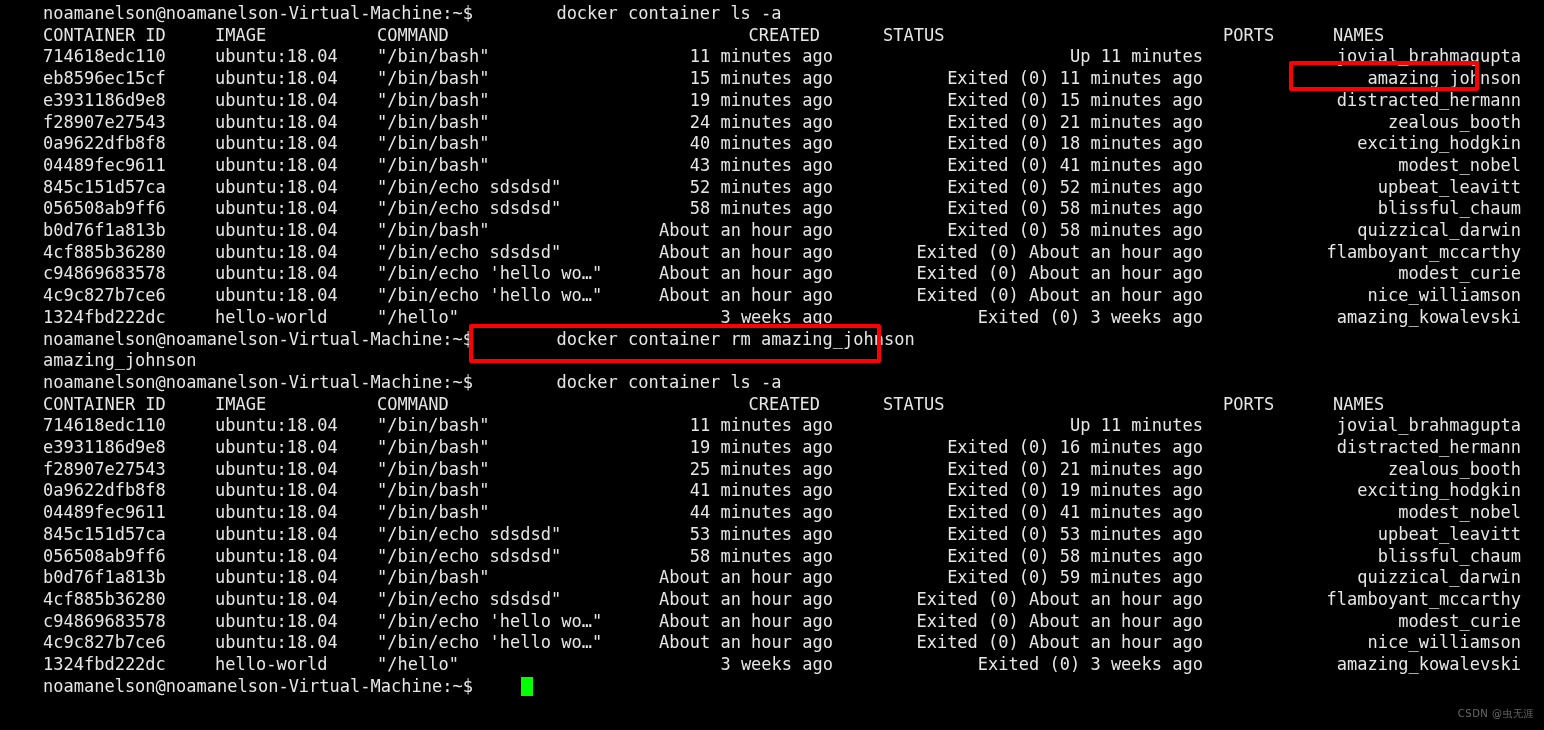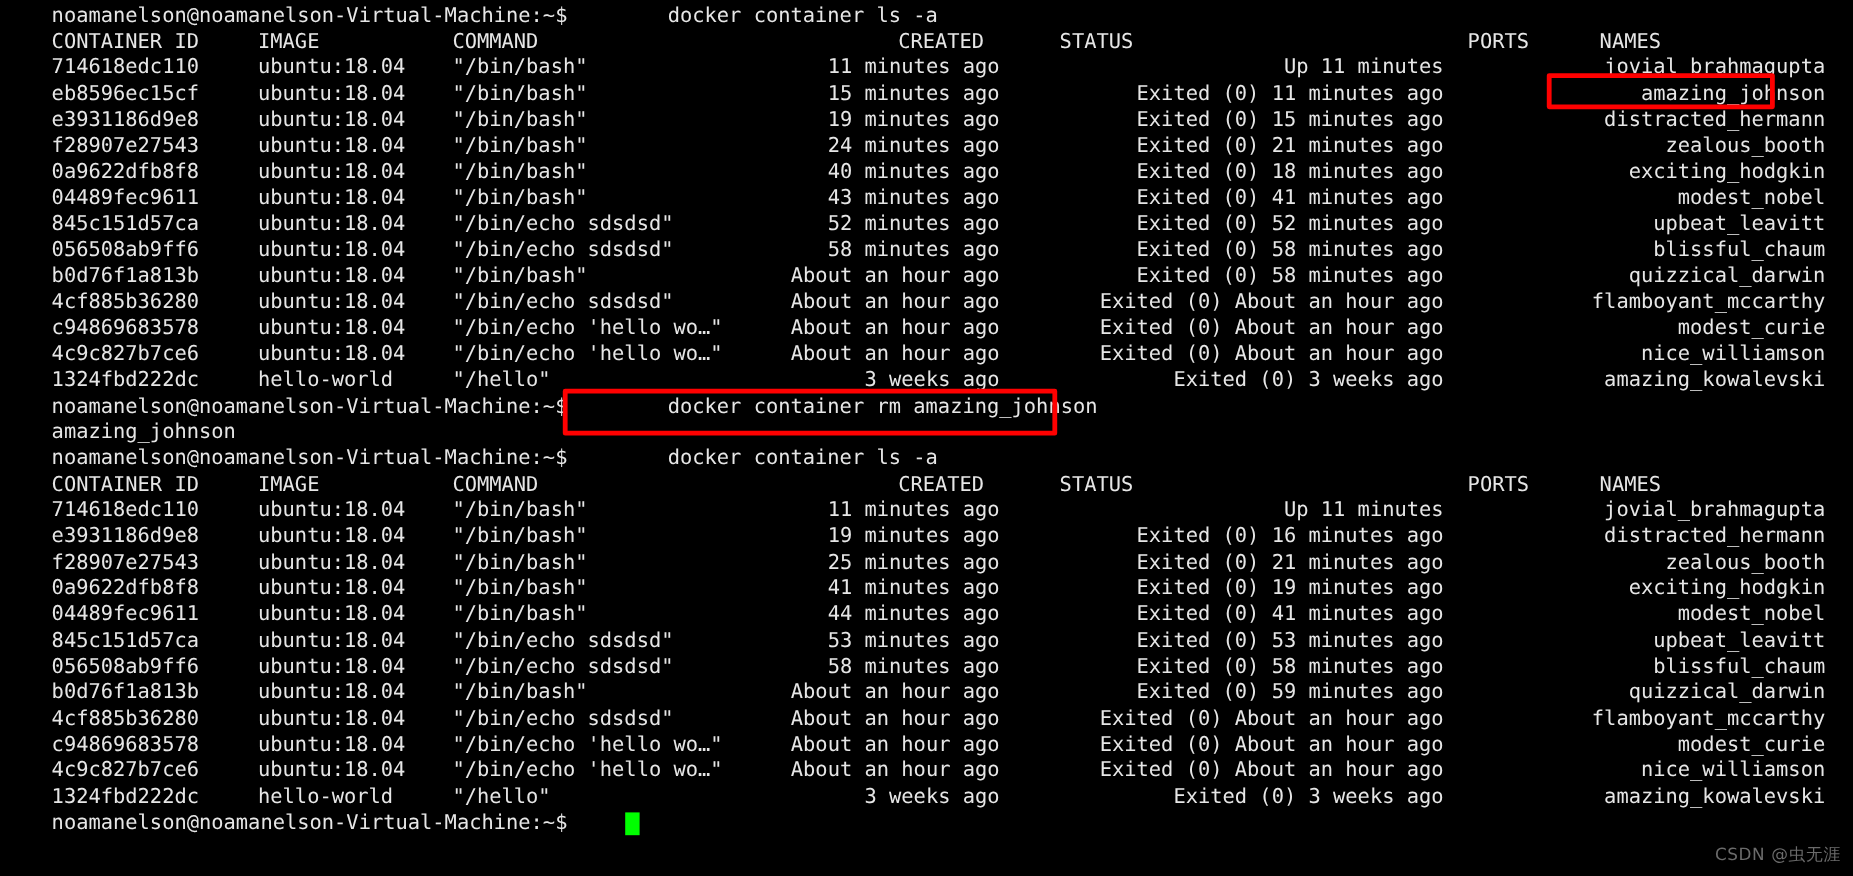--- a/index.html
+++ b/index.html
@@ -45,21 +45,21 @@
     position: absolute;
     background: #00ff00;
     width: 12px;
     height: 19px;
   }
   .watermark {
     position: absolute;
     right: 10px;
     bottom: 5px;
     font-family: "DejaVu Sans", sans-serif;
-    font-size: 14px;
+    font-size: 10px;
     color: #6b6b6b;
     letter-spacing: 0.5px;
   }
 </style>
 </head>
 <body>
 
 <div id="terminal"><div class="line" style="top: 3px;"><span class="cell" style="left: 0px;">noamanelson@noamanelson-Virtual-Machine:~$ </span><span class="cell" style="left: 513.4px;">docker container ls -a</span></div><div class="line" style="top: 24.7px;"><span class="cell" style="left: 0px;">CONTAINER ID</span><span class="cell" style="left: 172px;">IMAGE</span><span class="cell" style="left: 334px;">COMMAND</span><span class="cell" style="left: 705.44px;">CREATED</span><span class="cell" style="left: 840px;">STATUS</span><span class="cell" style="left: 1180px;">PORTS</span><span class="cell" style="left: 1290px;">NAMES</span></div><div class="line" style="top: 46.4px;"><span class="cell" style="left: 0px;">714618edc110</span><span class="cell" style="left: 172px;">ubuntu:18.04</span><span class="cell" style="left: 334px;">"/bin/bash"</span><span class="cell r" style="right: 754px;">11 minutes ago</span><span class="cell r" style="right: 384px;">Up 11 minutes</span><span class="cell r" style="right: 66px;">jovial_brahmagupta</span></div><div class="line" style="top: 68.1px;"><span class="cell" style="left: 0px;">eb8596ec15cf</span><span class="cell" style="left: 172px;">ubuntu:18.04</span><span class="cell" style="left: 334px;">"/bin/bash"</span><span class="cell r" style="right: 754px;">15 minutes ago</span><span class="cell r" style="right: 384px;">Exited (0) 11 minutes ago</span><span class="cell r" style="right: 66px;">amazing_johnson</span></div><div class="line" style="top: 89.8px;"><span class="cell" style="left: 0px;">e3931186d9e8</span><span class="cell" style="left: 172px;">ubuntu:18.04</span><span class="cell" style="left: 334px;">"/bin/bash"</span><span class="cell r" style="right: 754px;">19 minutes ago</span><span class="cell r" style="right: 384px;">Exited (0) 15 minutes ago</span><span class="cell r" style="right: 66px;">distracted_hermann</span></div><div class="line" style="top: 111.5px;"><span class="cell" style="left: 0px;">f28907e27543</span><span class="cell" style="left: 172px;">ubuntu:18.04</span><span class="cell" style="left: 334px;">"/bin/bash"</span><span class="cell r" style="right: 754px;">24 minutes ago</span><span class="cell r" style="right: 384px;">Exited (0) 21 minutes ago</span><span class="cell r" style="right: 66px;">zealous_booth</span></div><div class="line" style="top: 133.2px;"><span class="cell" style="left: 0px;">0a9622dfb8f8</span><span class="cell" style="left: 172px;">ubuntu:18.04</span><span class="cell" style="left: 334px;">"/bin/bash"</span><span class="cell r" style="right: 754px;">40 minutes ago</span><span class="cell r" style="right: 384px;">Exited (0) 18 minutes ago</span><span class="cell r" style="right: 66px;">exciting_hodgkin</span></div><div class="line" style="top: 154.9px;"><span class="cell" style="left: 0px;">04489fec9611</span><span class="cell" style="left: 172px;">ubuntu:18.04</span><span class="cell" style="left: 334px;">"/bin/bash"</span><span class="cell r" style="right: 754px;">43 minutes ago</span><span class="cell r" style="right: 384px;">Exited (0) 41 minutes ago</span><span class="cell r" style="right: 66px;">modest_nobel</span></div><div class="line" style="top: 176.6px;"><span class="cell" style="left: 0px;">845c151d57ca</span><span class="cell" style="left: 172px;">ubuntu:18.04</span><span class="cell" style="left: 334px;">"/bin/echo sdsdsd"</span><span class="cell r" style="right: 754px;">52 minutes ago</span><span class="cell r" style="right: 384px;">Exited (0) 52 minutes ago</span><span class="cell r" style="right: 66px;">upbeat_leavitt</span></div><div class="line" style="top: 198.3px;"><span class="cell" style="left: 0px;">056508ab9ff6</span><span class="cell" style="left: 172px;">ubuntu:18.04</span><span class="cell" style="left: 334px;">"/bin/echo sdsdsd"</span><span class="cell r" style="right: 754px;">58 minutes ago</span><span class="cell r" style="right: 384px;">Exited (0) 58 minutes ago</span><span class="cell r" style="right: 66px;">blissful_chaum</span></div><div class="line" style="top: 220px;"><span class="cell" style="left: 0px;">b0d76f1a813b</span><span class="cell" style="left: 172px;">ubuntu:18.04</span><span class="cell" style="left: 334px;">"/bin/bash"</span><span class="cell r" style="right: 754px;">About an hour ago</span><span class="cell r" style="right: 384px;">Exited (0) 58 minutes ago</span><span class="cell r" style="right: 66px;">quizzical_darwin</span></div><div class="line" style="top: 241.7px;"><span class="cell" style="left: 0px;">4cf885b36280</span><span class="cell" style="left: 172px;">ubuntu:18.04</span><span class="cell" style="left: 334px;">"/bin/echo sdsdsd"</span><span class="cell r" style="right: 754px;">About an hour ago</span><span class="cell r" style="right: 384px;">Exited (0) About an hour ago</span><span class="cell r" style="right: 66px;">flamboyant_mccarthy</span></div><div class="line" style="top: 263.4px;"><span class="cell" style="left: 0px;">c94869683578</span><span class="cell" style="left: 172px;">ubuntu:18.04</span><span class="cell" style="left: 334px;">"/bin/echo 'hello wo…"</span><span class="cell r" style="right: 754px;">About an hour ago</span><span class="cell r" style="right: 384px;">Exited (0) About an hour ago</span><span class="cell r" style="right: 66px;">modest_curie</span></div><div class="line" style="top: 285.1px;"><span class="cell" style="left: 0px;">4c9c827b7ce6</span><span class="cell" style="left: 172px;">ubuntu:18.04</span><span class="cell" style="left: 334px;">"/bin/echo 'hello wo…"</span><span class="cell r" style="right: 754px;">About an hour ago</span><span class="cell r" style="right: 384px;">Exited (0) About an hour ago</span><span class="cell r" style="right: 66px;">nice_williamson</span></div><div class="line" style="top: 306.8px;"><span class="cell" style="left: 0px;">1324fbd222dc</span><span class="cell" style="left: 172px;">hello-world</span><span class="cell" style="left: 334px;">"/hello"</span><span class="cell r" style="right: 754px;">3 weeks ago</span><span class="cell r" style="right: 384px;">Exited (0) 3 weeks ago</span><span class="cell r" style="right: 66px;">amazing_kowalevski</span></div><div class="line" style="top: 328.5px;"><span class="cell" style="left: 0px;">noamanelson@noamanelson-Virtual-Machine:~$ </span><span class="cell" style="left: 513.4px;">docker container rm amazing_johnson</span></div><div class="line" style="top: 350.2px;"><span class="cell" style="left: 0px;">amazing_johnson</span></div><div class="line" style="top: 371.9px;"><span class="cell" style="left: 0px;">noamanelson@noamanelson-Virtual-Machine:~$ </span><span class="cell" style="left: 513.4px;">docker container ls -a</span></div><div class="line" style="top: 393.6px;"><span class="cell" style="left: 0px;">CONTAINER ID</span><span class="cell" style="left: 172px;">IMAGE</span><span class="cell" style="left: 334px;">COMMAND</span><span class="cell" style="left: 705.44px;">CREATED</span><span class="cell" style="left: 840px;">STATUS</span><span class="cell" style="left: 1180px;">PORTS</span><span class="cell" style="left: 1290px;">NAMES</span></div><div class="line" style="top: 415.3px;"><span class="cell" style="left: 0px;">714618edc110</span><span class="cell" style="left: 172px;">ubuntu:18.04</span><span class="cell" style="left: 334px;">"/bin/bash"</span><span class="cell r" style="right: 754px;">11 minutes ago</span><span class="cell r" style="right: 384px;">Up 11 minutes</span><span class="cell r" style="right: 66px;">jovial_brahmagupta</span></div><div class="line" style="top: 437px;"><span class="cell" style="left: 0px;">e3931186d9e8</span><span class="cell" style="left: 172px;">ubuntu:18.04</span><span class="cell" style="left: 334px;">"/bin/bash"</span><span class="cell r" style="right: 754px;">19 minutes ago</span><span class="cell r" style="right: 384px;">Exited (0) 16 minutes ago</span><span class="cell r" style="right: 66px;">distracted_hermann</span></div><div class="line" style="top: 458.7px;"><span class="cell" style="left: 0px;">f28907e27543</span><span class="cell" style="left: 172px;">ubuntu:18.04</span><span class="cell" style="left: 334px;">"/bin/bash"</span><span class="cell r" style="right: 754px;">25 minutes ago</span><span class="cell r" style="right: 384px;">Exited (0) 21 minutes ago</span><span class="cell r" style="right: 66px;">zealous_booth</span></div><div class="line" style="top: 480.4px;"><span class="cell" style="left: 0px;">0a9622dfb8f8</span><span class="cell" style="left: 172px;">ubuntu:18.04</span><span class="cell" style="left: 334px;">"/bin/bash"</span><span class="cell r" style="right: 754px;">41 minutes ago</span><span class="cell r" style="right: 384px;">Exited (0) 19 minutes ago</span><span class="cell r" style="right: 66px;">exciting_hodgkin</span></div><div class="line" style="top: 502.1px;"><span class="cell" style="left: 0px;">04489fec9611</span><span class="cell" style="left: 172px;">ubuntu:18.04</span><span class="cell" style="left: 334px;">"/bin/bash"</span><span class="cell r" style="right: 754px;">44 minutes ago</span><span class="cell r" style="right: 384px;">Exited (0) 41 minutes ago</span><span class="cell r" style="right: 66px;">modest_nobel</span></div><div class="line" style="top: 523.8px;"><span class="cell" style="left: 0px;">845c151d57ca</span><span class="cell" style="left: 172px;">ubuntu:18.04</span><span class="cell" style="left: 334px;">"/bin/echo sdsdsd"</span><span class="cell r" style="right: 754px;">53 minutes ago</span><span class="cell r" style="right: 384px;">Exited (0) 53 minutes ago</span><span class="cell r" style="right: 66px;">upbeat_leavitt</span></div><div class="line" style="top: 545.5px;"><span class="cell" style="left: 0px;">056508ab9ff6</span><span class="cell" style="left: 172px;">ubuntu:18.04</span><span class="cell" style="left: 334px;">"/bin/echo sdsdsd"</span><span class="cell r" style="right: 754px;">58 minutes ago</span><span class="cell r" style="right: 384px;">Exited (0) 58 minutes ago</span><span class="cell r" style="right: 66px;">blissful_chaum</span></div><div class="line" style="top: 567.2px;"><span class="cell" style="left: 0px;">b0d76f1a813b</span><span class="cell" style="left: 172px;">ubuntu:18.04</span><span class="cell" style="left: 334px;">"/bin/bash"</span><span class="cell r" style="right: 754px;">About an hour ago</span><span class="cell r" style="right: 384px;">Exited (0) 59 minutes ago</span><span class="cell r" style="right: 66px;">quizzical_darwin</span></div><div class="line" style="top: 588.9px;"><span class="cell" style="left: 0px;">4cf885b36280</span><span class="cell" style="left: 172px;">ubuntu:18.04</span><span class="cell" style="left: 334px;">"/bin/echo sdsdsd"</span><span class="cell r" style="right: 754px;">About an hour ago</span><span class="cell r" style="right: 384px;">Exited (0) About an hour ago</span><span class="cell r" style="right: 66px;">flamboyant_mccarthy</span></div><div class="line" style="top: 610.6px;"><span class="cell" style="left: 0px;">c94869683578</span><span class="cell" style="left: 172px;">ubuntu:18.04</span><span class="cell" style="left: 334px;">"/bin/echo 'hello wo…"</span><span class="cell r" style="right: 754px;">About an hour ago</span><span class="cell r" style="right: 384px;">Exited (0) About an hour ago</span><span class="cell r" style="right: 66px;">modest_curie</span></div><div class="line" style="top: 632.3px;"><span class="cell" style="left: 0px;">4c9c827b7ce6</span><span class="cell" style="left: 172px;">ubuntu:18.04</span><span class="cell" style="left: 334px;">"/bin/echo 'hello wo…"</span><span class="cell r" style="right: 754px;">About an hour ago</span><span class="cell r" style="right: 384px;">Exited (0) About an hour ago</span><span class="cell r" style="right: 66px;">nice_williamson</span></div><div class="line" style="top: 654px;"><span class="cell" style="left: 0px;">1324fbd222dc</span><span class="cell" style="left: 172px;">hello-world</span><span class="cell" style="left: 334px;">"/hello"</span><span class="cell r" style="right: 754px;">3 weeks ago</span><span class="cell r" style="right: 384px;">Exited (0) 3 weeks ago</span><span class="cell r" style="right: 66px;">amazing_kowalevski</span></div><div class="line" style="top: 675.7px;"><span class="cell" style="left: 0px;">noamanelson@noamanelson-Virtual-Machine:~$ </span><span class="cursor" style="left: 478px; top: 1px; background: rgb(0, 255, 0);"></span></div><div class="hl-box" style="left: 1289px; top: 61px; width: 190px; height: 30px; border-color: rgb(255, 0, 0);"></div><div class="hl-box" style="left: 469px; top: 324px; width: 412px; height: 39px; border-color: rgb(255, 0, 0);"></div><div class="watermark">CSDN @虫无涯</div></div>
 
 </body></html>

